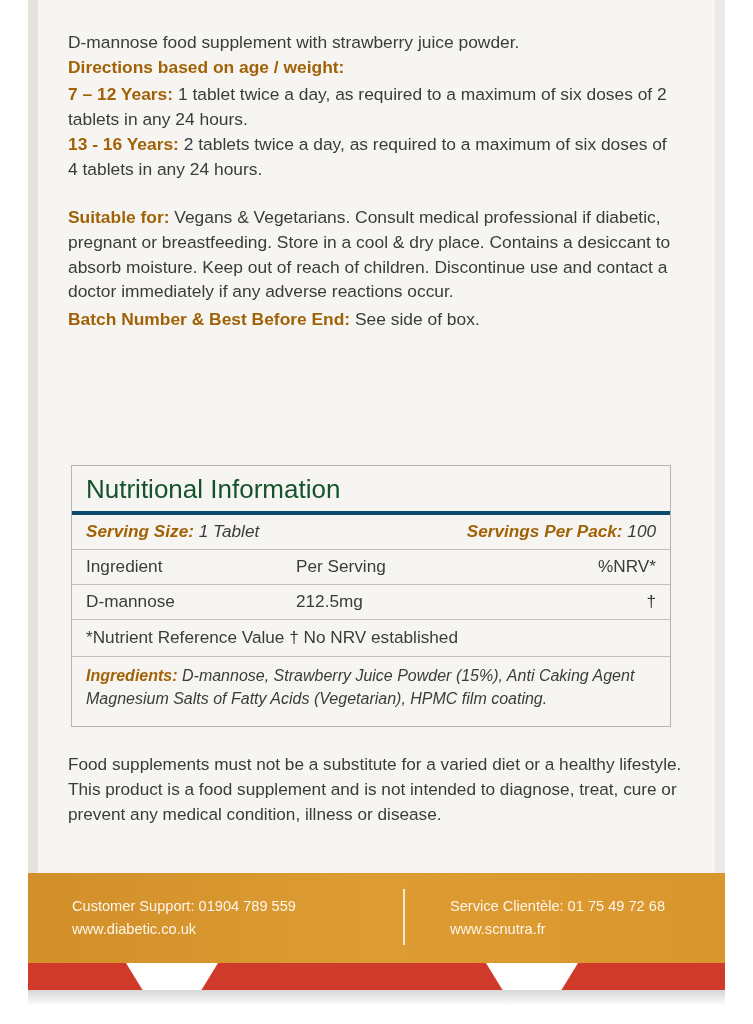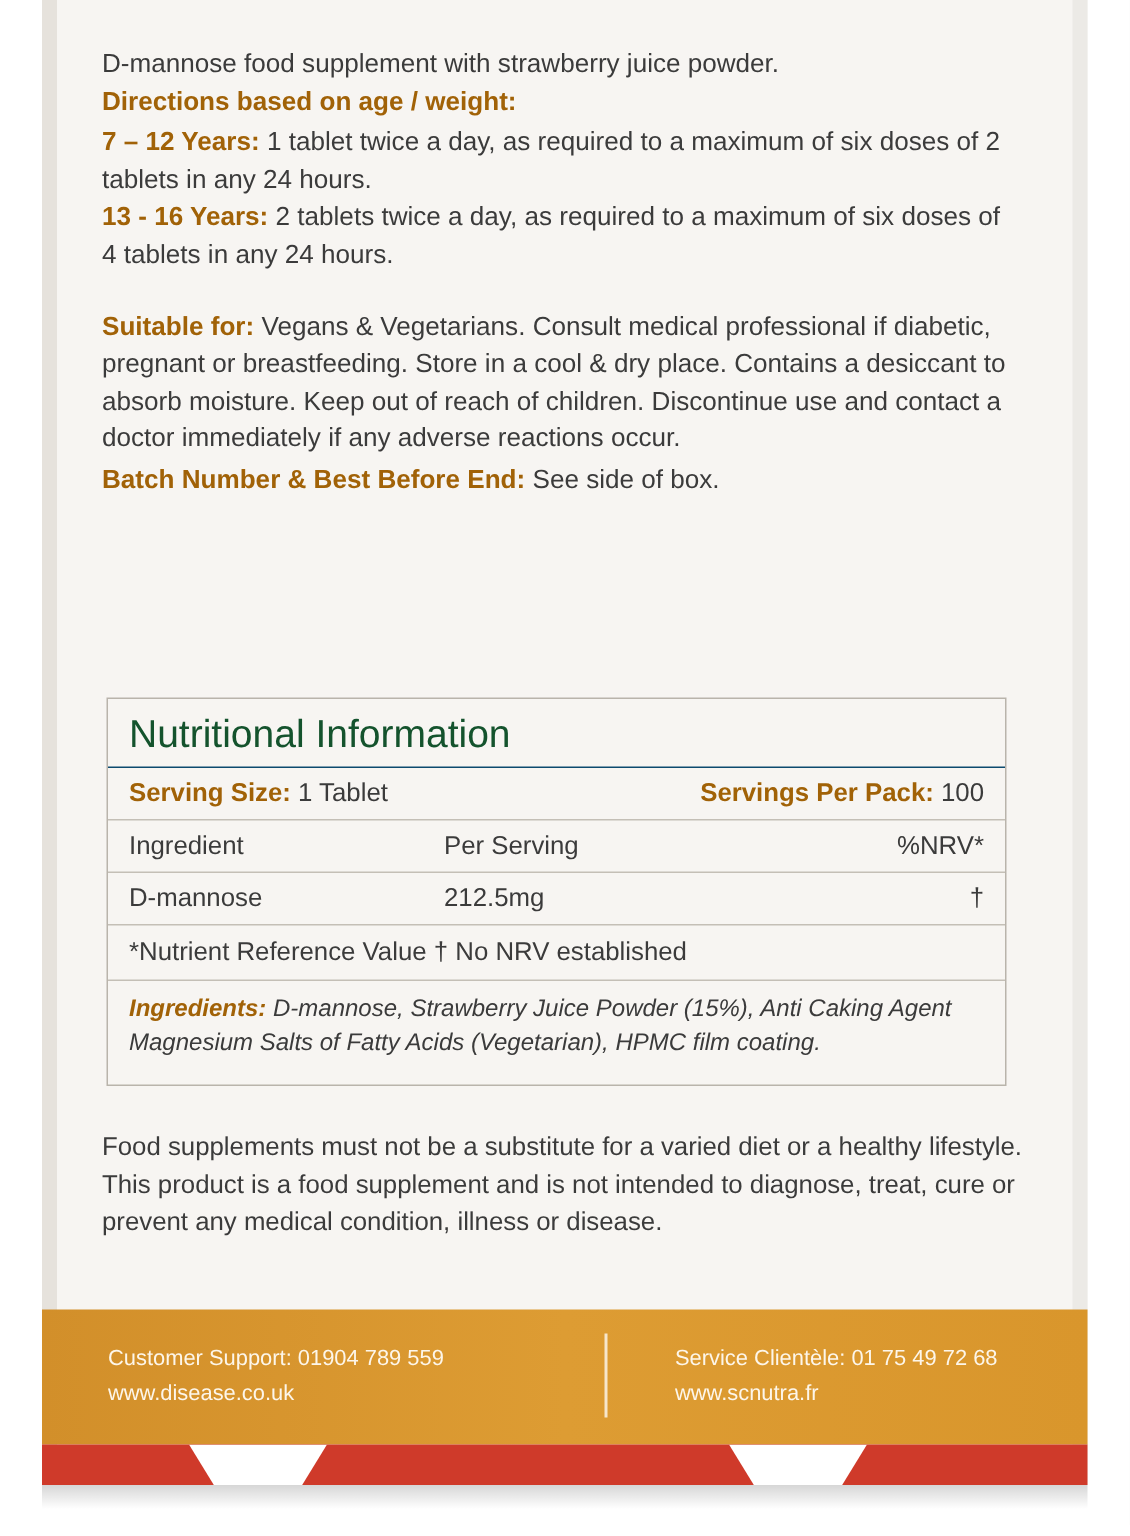--- a/index.html
+++ b/index.html
@@ -79,21 +79,21 @@
     color: #14532d;
     padding: 8px 14px 6px 14px;
   }
   .nrow {
     display: flex;
     padding: 6px 14px 7px 14px;
     border-top: 1px solid #c4bfb6;
     font-size: 17.2px;
     color: #3b3b3b;
   }
-  .nrow.first { border-top: 1px solid #0c4a6e; }
+  .nrow.first { border-top: 4px solid #0c4a6e; font-style: italic; }
   .ncell-l { flex: 0 0 210px; }
   .ncell-m { flex: 1 1 auto; }
   .ncell-r { flex: 0 0 auto; }
   .nrow-serving { justify-content: space-between; }
   .nrow-foot {
     padding: 7px 14px 8px 14px;
     border-top: 1px solid #c4bfb6;
     font-size: 17.2px;
     color: #3b3b3b;
   }
@@ -237,21 +237,21 @@
       <span class="b">Ingredients:</span><span> D-mannose, Strawberry Juice Powder (15%), Anti Caking Agent Magnesium Salts of Fatty Acids (Vegetarian), HPMC film coating.</span>
     </div>
   </div>
 
   <div class="disclaimer">Food supplements must not be a substitute for a varied diet or a healthy lifestyle. This product is a food supplement and is not intended to diagnose, treat, cure or prevent any medical condition, illness or disease.</div>
 
   <div class="footer">
     <div class="footer-inner">
       <div class="footer-col">
         <div>Customer Support: 01904 789 559</div>
-        <div>www.disease.co.uk</div>
+        <div>www.diabetic.co.uk</div>
       </div>
       <div class="footer-col second">
         <div>Service Clientèle: 01 75 49 72 68</div>
         <div>www.scnutra.fr</div>
       </div>
     </div>
     <div class="footer-div"></div>
   </div>
 
   <div class="redstrip"></div>

